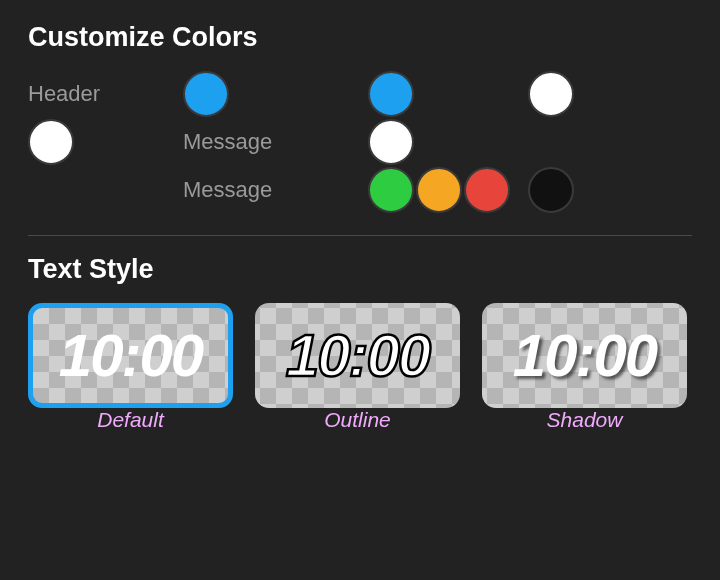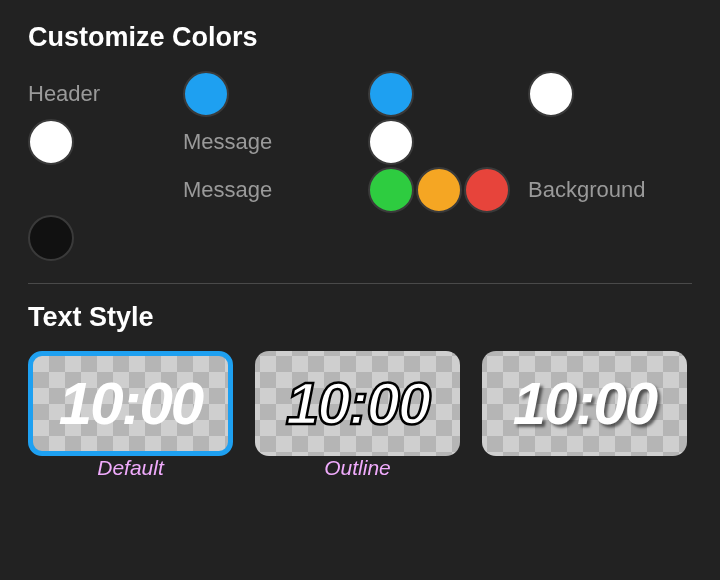--- a/index.html
+++ b/index.html
@@ -127,21 +127,20 @@
   </div>
   <div></div>
     <div></div>
 
   <div class="field-label">Message</div>
   <div class="swatch-cell">
     <div class="swatch" style="background:#2ecc40"></div>
     <div class="swatch" style="background:#f5a623"></div>
     <div class="swatch" style="background:#e7443b"></div>
   </div>
-  <div class="field-label">Background</div>
   <div class="swatch-cell">
     <div class="swatch" style="background:#111111"></div>
   </div>
 
 </div>
 
 <hr class="divider">
 
 <div class="section-title">Text Style</div>
 
@@ -158,15 +157,16 @@
     <div class="style-preview">
       <span class="time-text time-outline">10:00</span>
     </div>
     <div class="style-caption">Outline</div>
   </div>
 
   <div class="style-item">
     <div class="style-preview">
       <span class="time-text time-shadow">10:00</span>
     </div>
+    <div class="style-caption">Shadow</div>
   </div>
 
 </div>
 
 </body></html>

